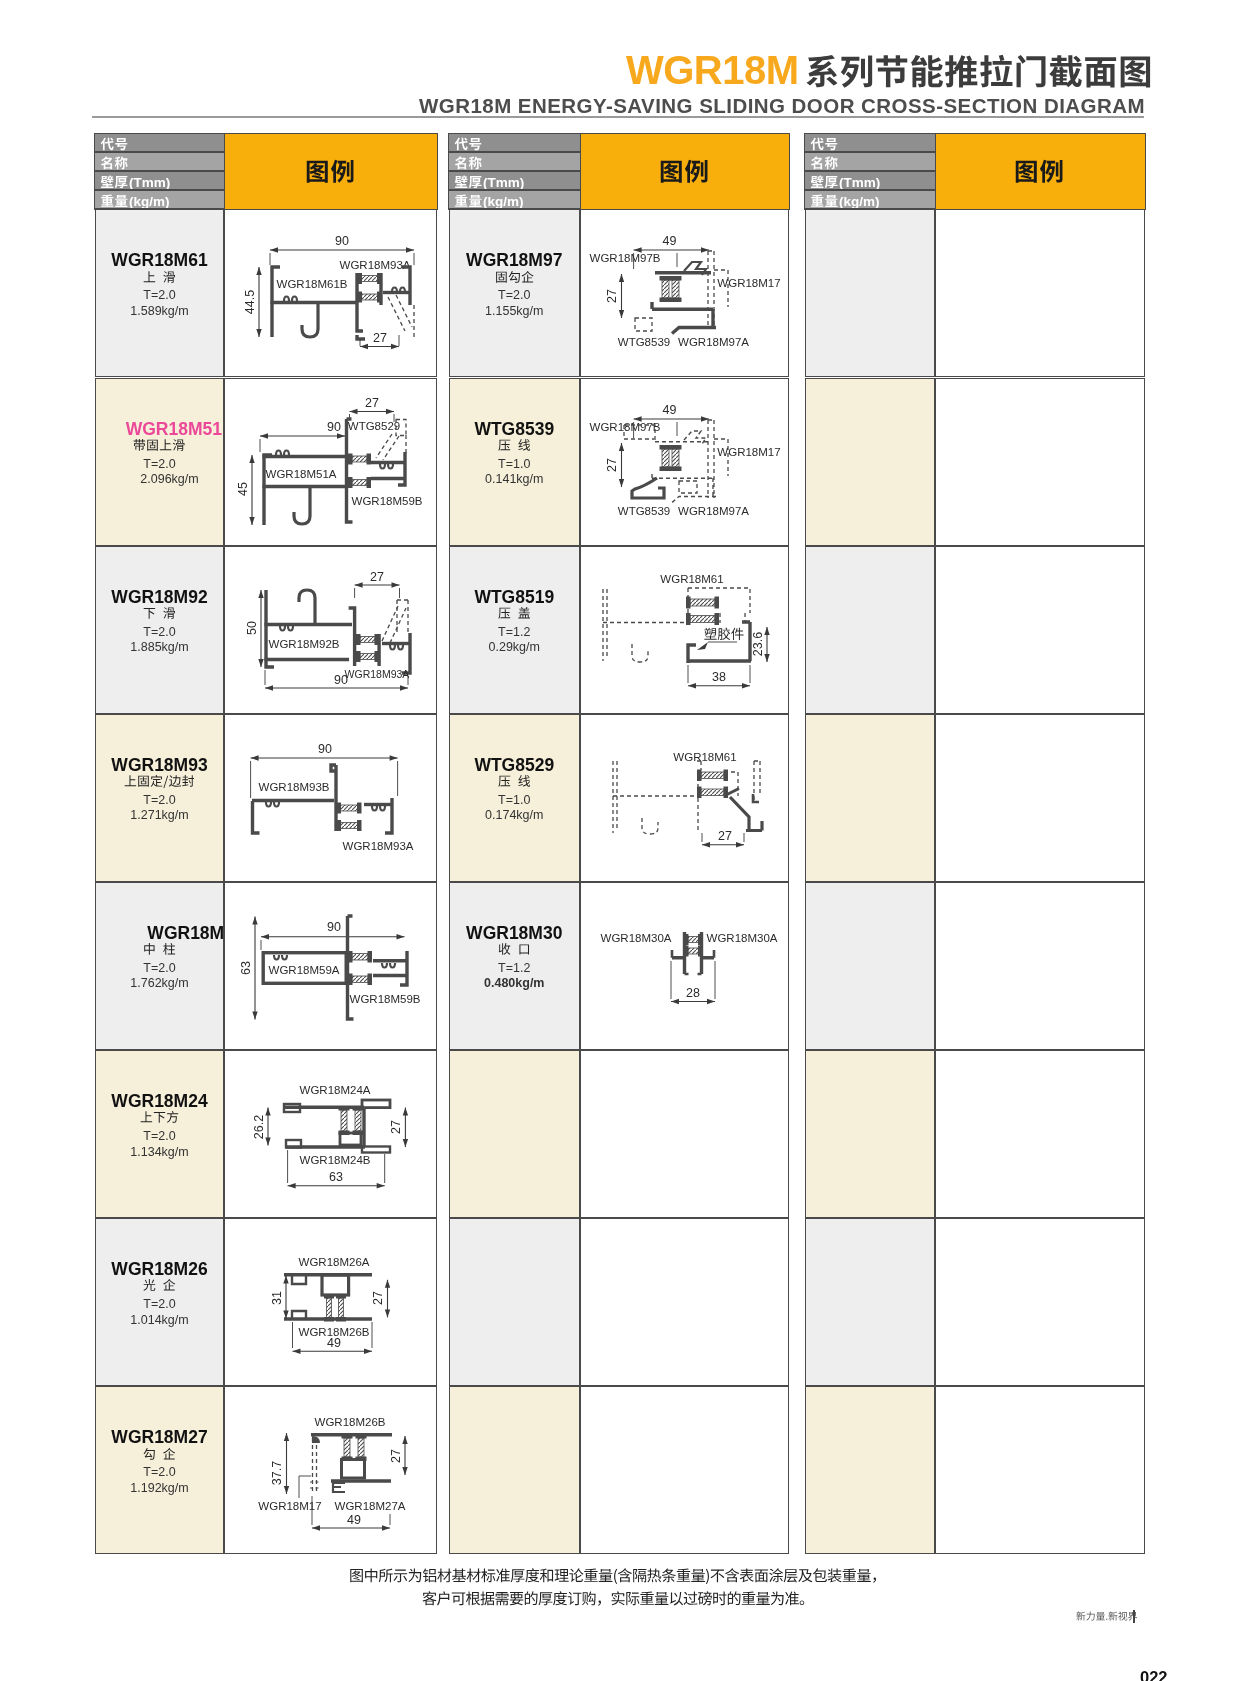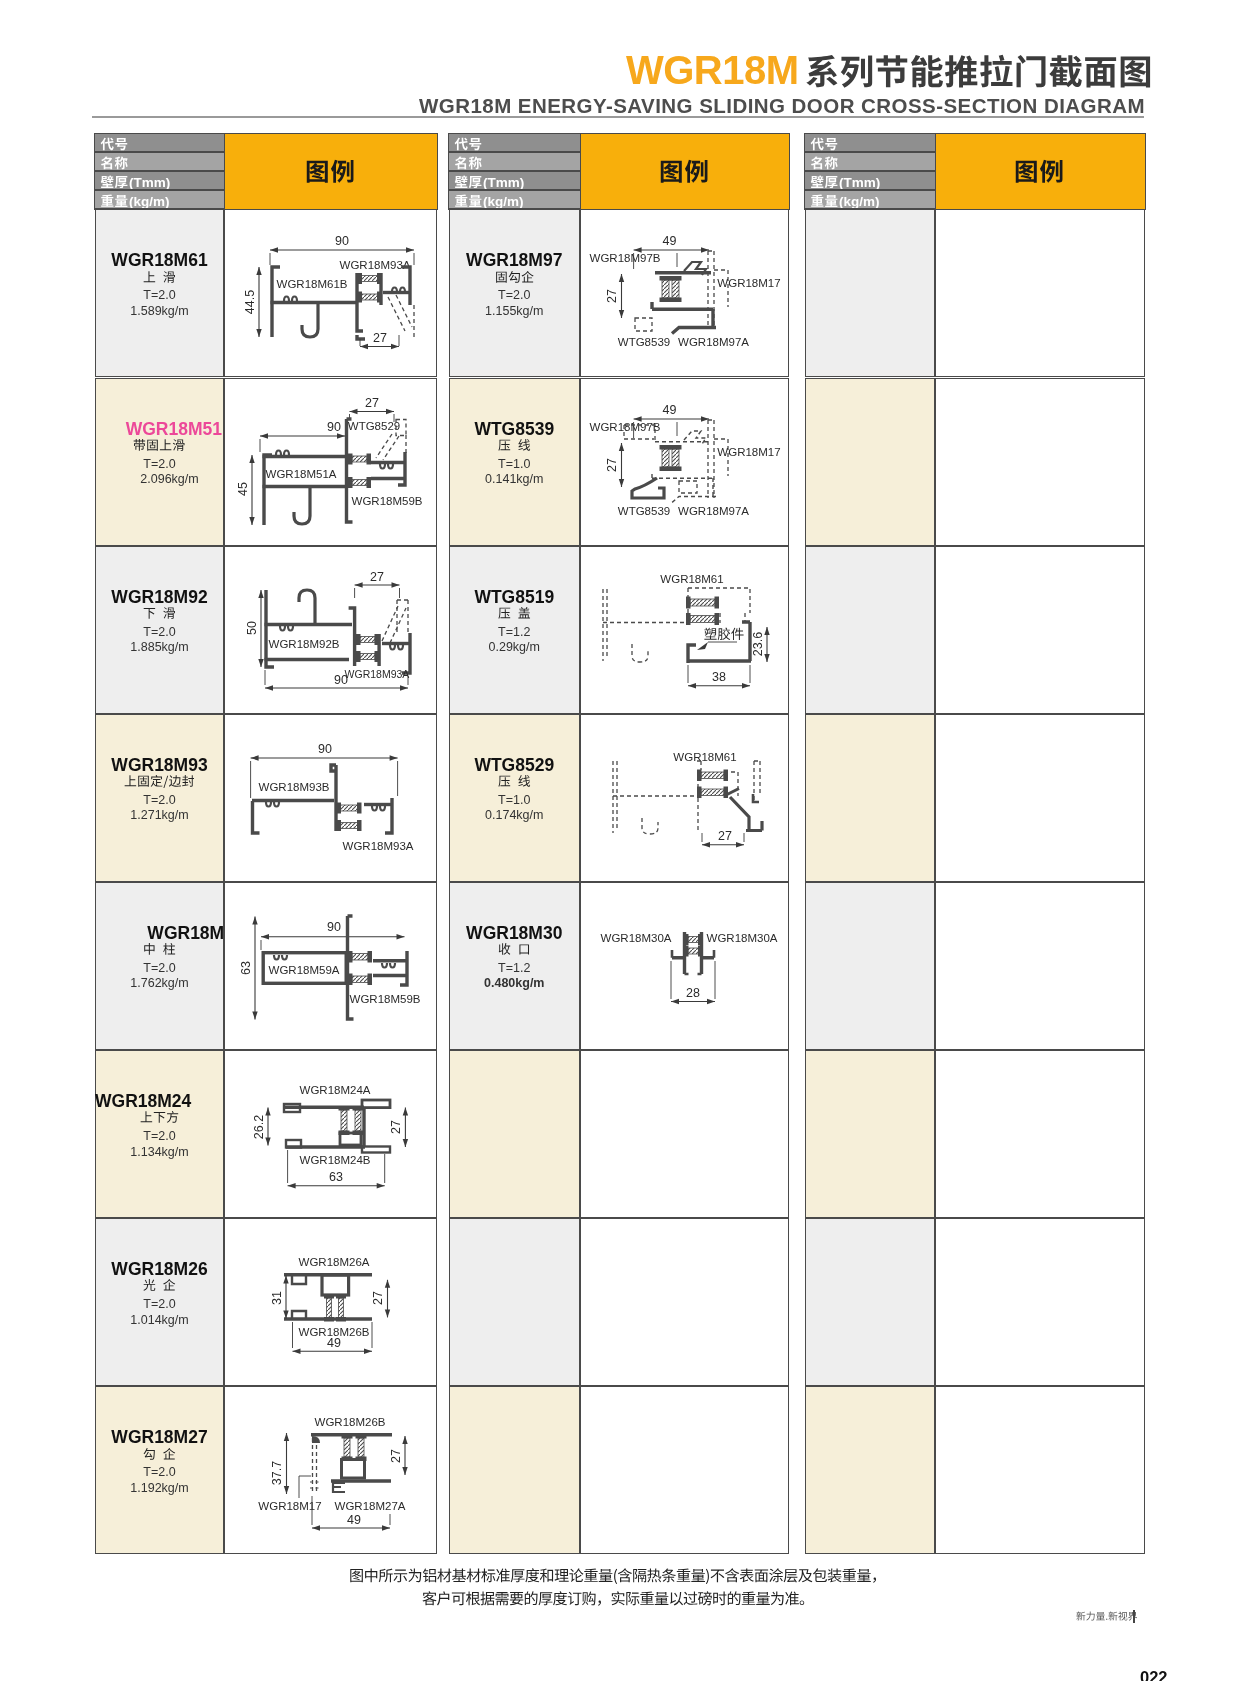--- a/index.html
+++ b/index.html
@@ -355,21 +355,21 @@
     <rect x="128" y="94" width="16" height="6.5" fill="url(#ht)" stroke="#4a4a4a" stroke-width="0.8"></rect>
     <path d="M124,91.5 h4.5 v11.5 h-4.5 Z" fill="#4a4a4a" stroke="none"></path>
     <path d="M143.5,91.5 h4.5 v11.5 h-4.5 Z" fill="#4a4a4a" stroke="none"></path>
     <path d="M149,78.8 H183 m-34,14.7 H183" fill="none" stroke="#4a4a4a" stroke-width="3.4"></path>
     <path d="M183,69 V103 h-7" fill="none" stroke="#4a4a4a" stroke-width="3.4"></path>
     <path d="M158,81 c0,6 5,6 5,0 m3,0 c0,6 5,6 5,0" fill="none" stroke="#4a4a4a" stroke-width="2.2"></path>
     <text x="80" y="92" font-size="11.5" text-anchor="middle" fill="#2b2b2b" font-family="Liberation Sans, sans-serif">WGR18M59A</text>
     <text x="161" y="121" font-size="11.5" text-anchor="middle" fill="#2b2b2b" font-family="Liberation Sans, sans-serif">WGR18M59B</text>
   </svg>
 <div class="abs" style="left:95.0px;top:1050.0px;width:129.0px;height:168.15px;background:#F6EFD9;border:1.2px solid #4a4a4a;"></div>
-<div class="abs" style="left:95.0px;top:1091.0px;width:129.0px;text-align:left;font-size:17.5px;font-weight:bold;color:#111;">WGR18M24</div>
+<div class="abs" style="left:95.0px;top:1091.0px;width:129.0px;text-align:center;font-size:17.5px;font-weight:bold;color:#111;">WGR18M24</div>
 <svg style="position:absolute;left:139.8px;top:1109.2px;overflow:visible" width="41" height="17">
     <use href="#g22" transform="translate(0.00,12.80) scale(0.01280,-0.01280)" fill="#222"></use>
     <use href="#g26" transform="translate(13.10,12.80) scale(0.01280,-0.01280)" fill="#222"></use>
     <use href="#g33" transform="translate(26.20,12.80) scale(0.01280,-0.01280)" fill="#222"></use>
   </svg>
 <div class="abs" style="left:95.0px;top:1129.0px;width:129.0px;text-align:center;font-size:12.5px;color:#333;">T=2.0</div>
 <div class="abs" style="left:95.0px;top:1144.5px;width:129.0px;text-align:center;font-size:12.5px;color:#333;">1.134kg/m</div>
 <div class="abs" style="left:224.0px;top:1050.0px;width:213.0px;height:168.15px;background:#fff;border:1.2px solid #4a4a4a;"></div>
 <svg class="abs" style="left:224.0px;top:1050.0px" width="213" height="168" viewBox="0 0 213 168">
     <text x="111" y="44" font-size="11.5" text-anchor="middle" fill="#2b2b2b" font-family="Liberation Sans, sans-serif">WGR18M24A</text>

